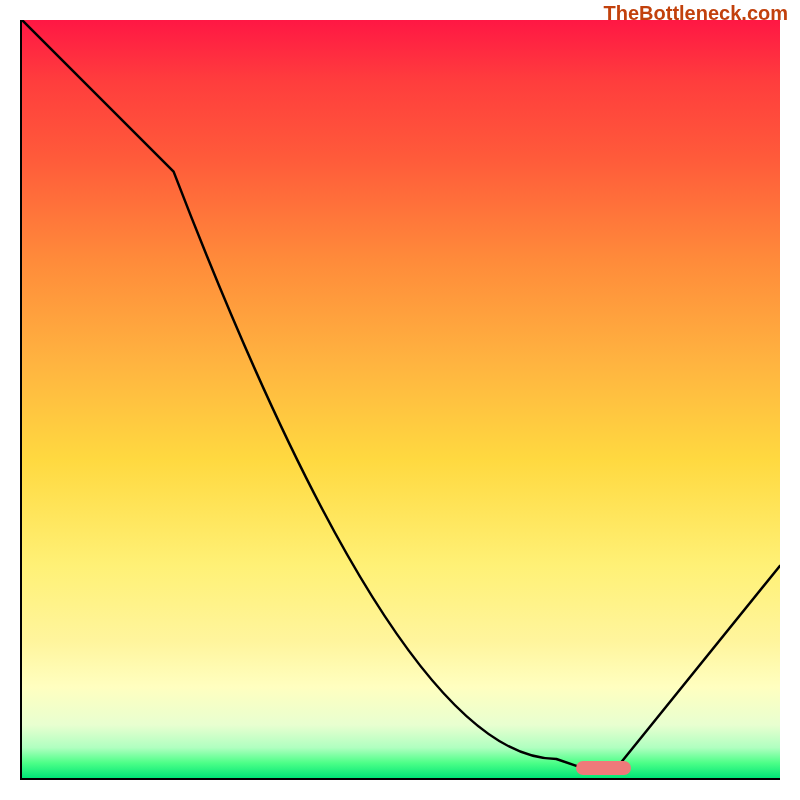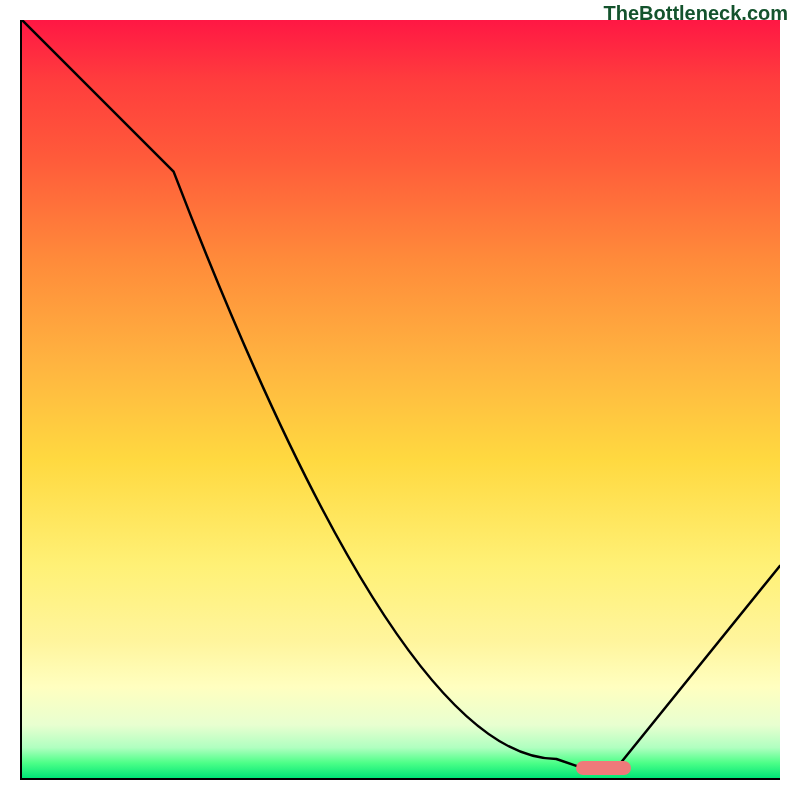--- a/index.html
+++ b/index.html
@@ -10,21 +10,21 @@
     background: #ffffff;
     font-family: Arial, sans-serif;
     position: relative;
   }
   .watermark {
     position: absolute;
     top: 2px;
     right: 12px;
     font-size: 20px;
     font-weight: bold;
-    color: #14532d;
+    color: #c2410c;
     font-family: Arial, sans-serif;
     z-index: 10;
   }
   .plot-area {
     position: absolute;
     left: 20px;
     top: 20px;
     width: 760px;
     height: 760px;
     border-left: 2px solid #000;

